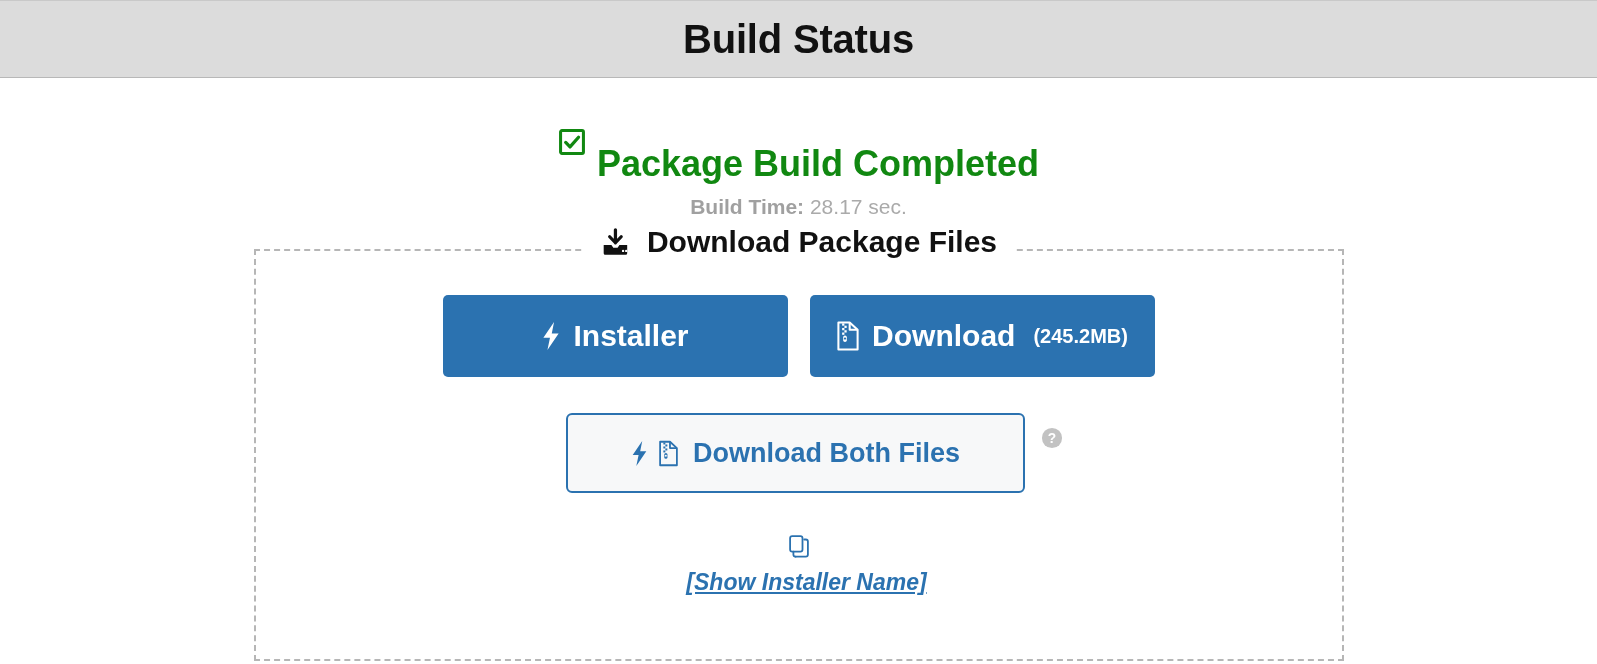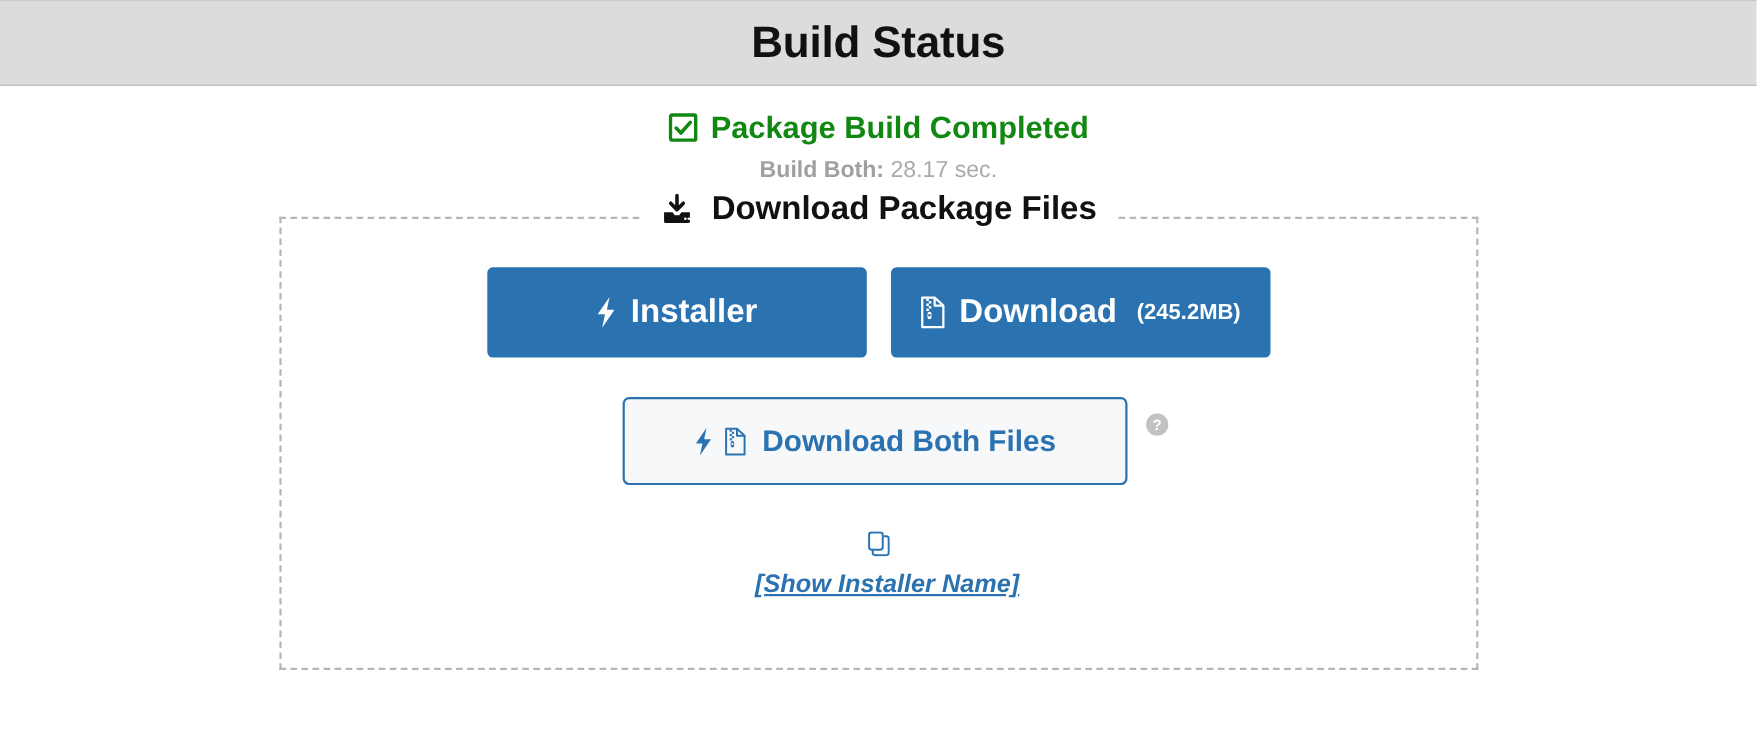--- a/index.html
+++ b/index.html
@@ -40,24 +40,25 @@
     margin-top: 24px;
     text-align: center;
   }
   .status-line {
     display: flex;
     align-items: center;
     justify-content: center;
     gap: 11px;
   }
   .status-text {
-    font-size: 28px;
+    font-size: 36px;
     font-weight: bold;
     color: #118811;
     line-height: 1;
+    margin-top: 44px;
   }
   .check-box-icon {
     width: 28px;
     height: 28px;
     display: block;
   }
   .build-time {
     margin-top: 14px;
     font-size: 21px;
     color: #a6a6a6;
@@ -245,21 +246,21 @@
   <div class="status-line">
     <span class="icon-holder">
       <svg class="check-box-icon" viewBox="0 0 24 24" aria-hidden="true">
         <rect x="2.2" y="2.2" width="19.6" height="19.6" rx="1.2" fill="none" stroke="#118811" stroke-width="2.6"></rect>
         <polyline points="6.6,12.4 10.3,16.2 17.6,7.9" fill="none" stroke="#118811" stroke-width="2.8" stroke-linecap="round" stroke-linejoin="round"></polyline>
       </svg>
     </span>
     <span class="status-text">Package Build Completed</span>
   </div>
   <div class="build-time">
-    <span class="bt-label">Build Both:</span>
+    <span class="bt-label">Build Time:</span>
     <span class="bt-value">28.17 sec.</span>
   </div>
 </div>
 
 <div class="panel-outer">
   <div class="panel-box"></div>
 
   <div class="panel-legend">
     <span class="icon-holder">
       <svg class="download-icon" viewBox="0 0 24 24" aria-hidden="true">

